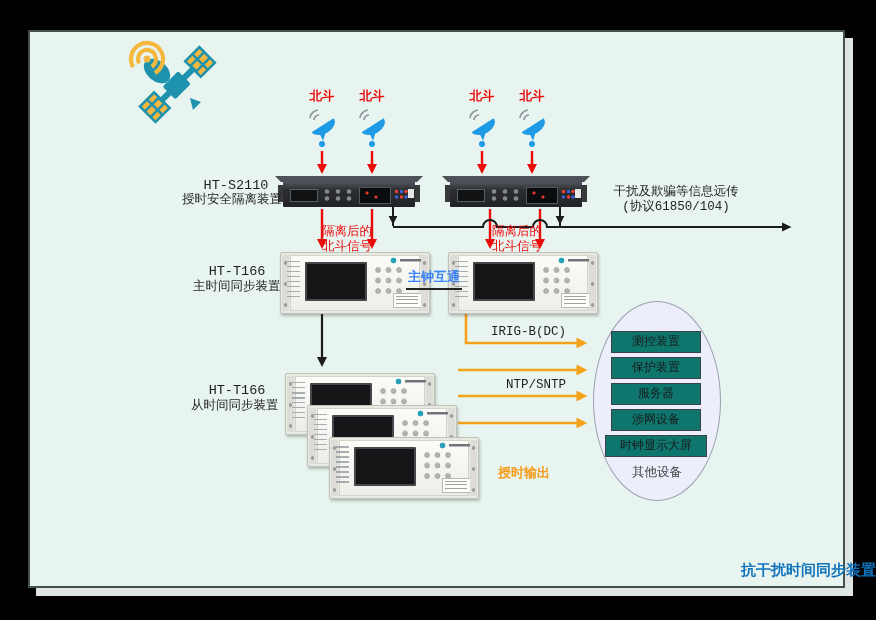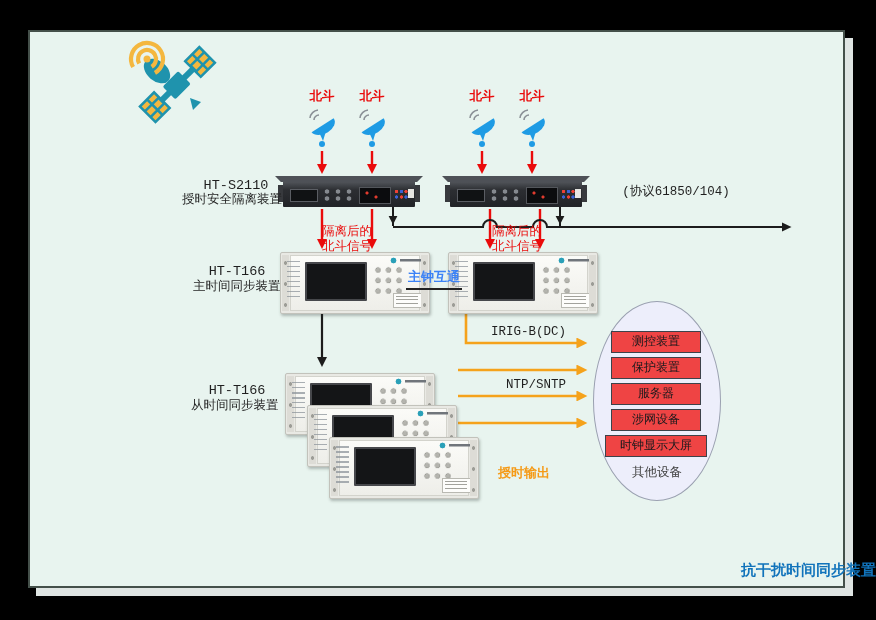--- a/index.html
+++ b/index.html
@@ -74,21 +74,21 @@
   .sig{position:absolute;z-index:5;width:64px;color:#ea0b0b;font-size:12.5px;line-height:14.5px;text-align:center;}
   .out{position:absolute;left:420px;width:146px;text-align:right;z-index:5;font-size:12.5px;color:#1f1f1f;}
   .interlink{position:absolute;left:406px;top:268px;width:56px;z-index:8;font-size:13px;font-weight:700;
         text-align:center;border-bottom:2px solid #222;padding-bottom:2px;color:#3b82f6;}
   .timing{position:absolute;left:498px;top:464px;z-index:5;color:#f59a16;font-weight:700;font-size:13px;}
   .footer-title{position:absolute;right:36px;top:561px;z-index:5;color:#1173bb;font-weight:700;font-size:15px;}
 
   
   .ellipse{position:absolute;left:593px;top:301px;width:126px;height:198px;z-index:4;
         background:#edeefb;border:1.5px solid #9aa0b0;border-radius:50%;}
-  .cbox{position:absolute;left:17px;width:88px;height:20px;background:#ef4444;border:1.5px solid #3d424a;
+  .cbox{position:absolute;left:17px;width:88px;height:20px;background:#0f766e;border:1.5px solid #3d424a;
         font-size:12px;line-height:20px;text-align:center;color:#17191c;}
   .cbox.five{left:11px;width:100px;}
   .cother{position:absolute;top:162px;left:0;width:100%;text-align:center;font-size:12.5px;color:#404040;}
 </style>
 </head>
 <body>
 
 <div class="stage">
   <div class="panel"></div>
 
@@ -223,20 +223,21 @@
   <div class="sig" style="left:315px;top:225px">
     <div>隔离后的</div>
     <div>北斗信号</div>
   </div>
   <div class="sig" style="left:485px;top:225px">
     <div>隔离后的</div>
     <div>北斗信号</div>
   </div>
 
   <div class="lbl center" style="left:596px;top:185px;width:160px">
+    <div>干扰及欺骗等信息远传</div>
     <div>(协议61850/104)</div>
   </div>
 
   <div class="t166" style="left:280px;top:252px;z-index:4">
     <div class="face"></div>
     <div class="leds"></div>
     <div class="scrn"></div>
     <div class="btns"></div>
     <div class="logo"></div>
     <div class="tag"></div>

